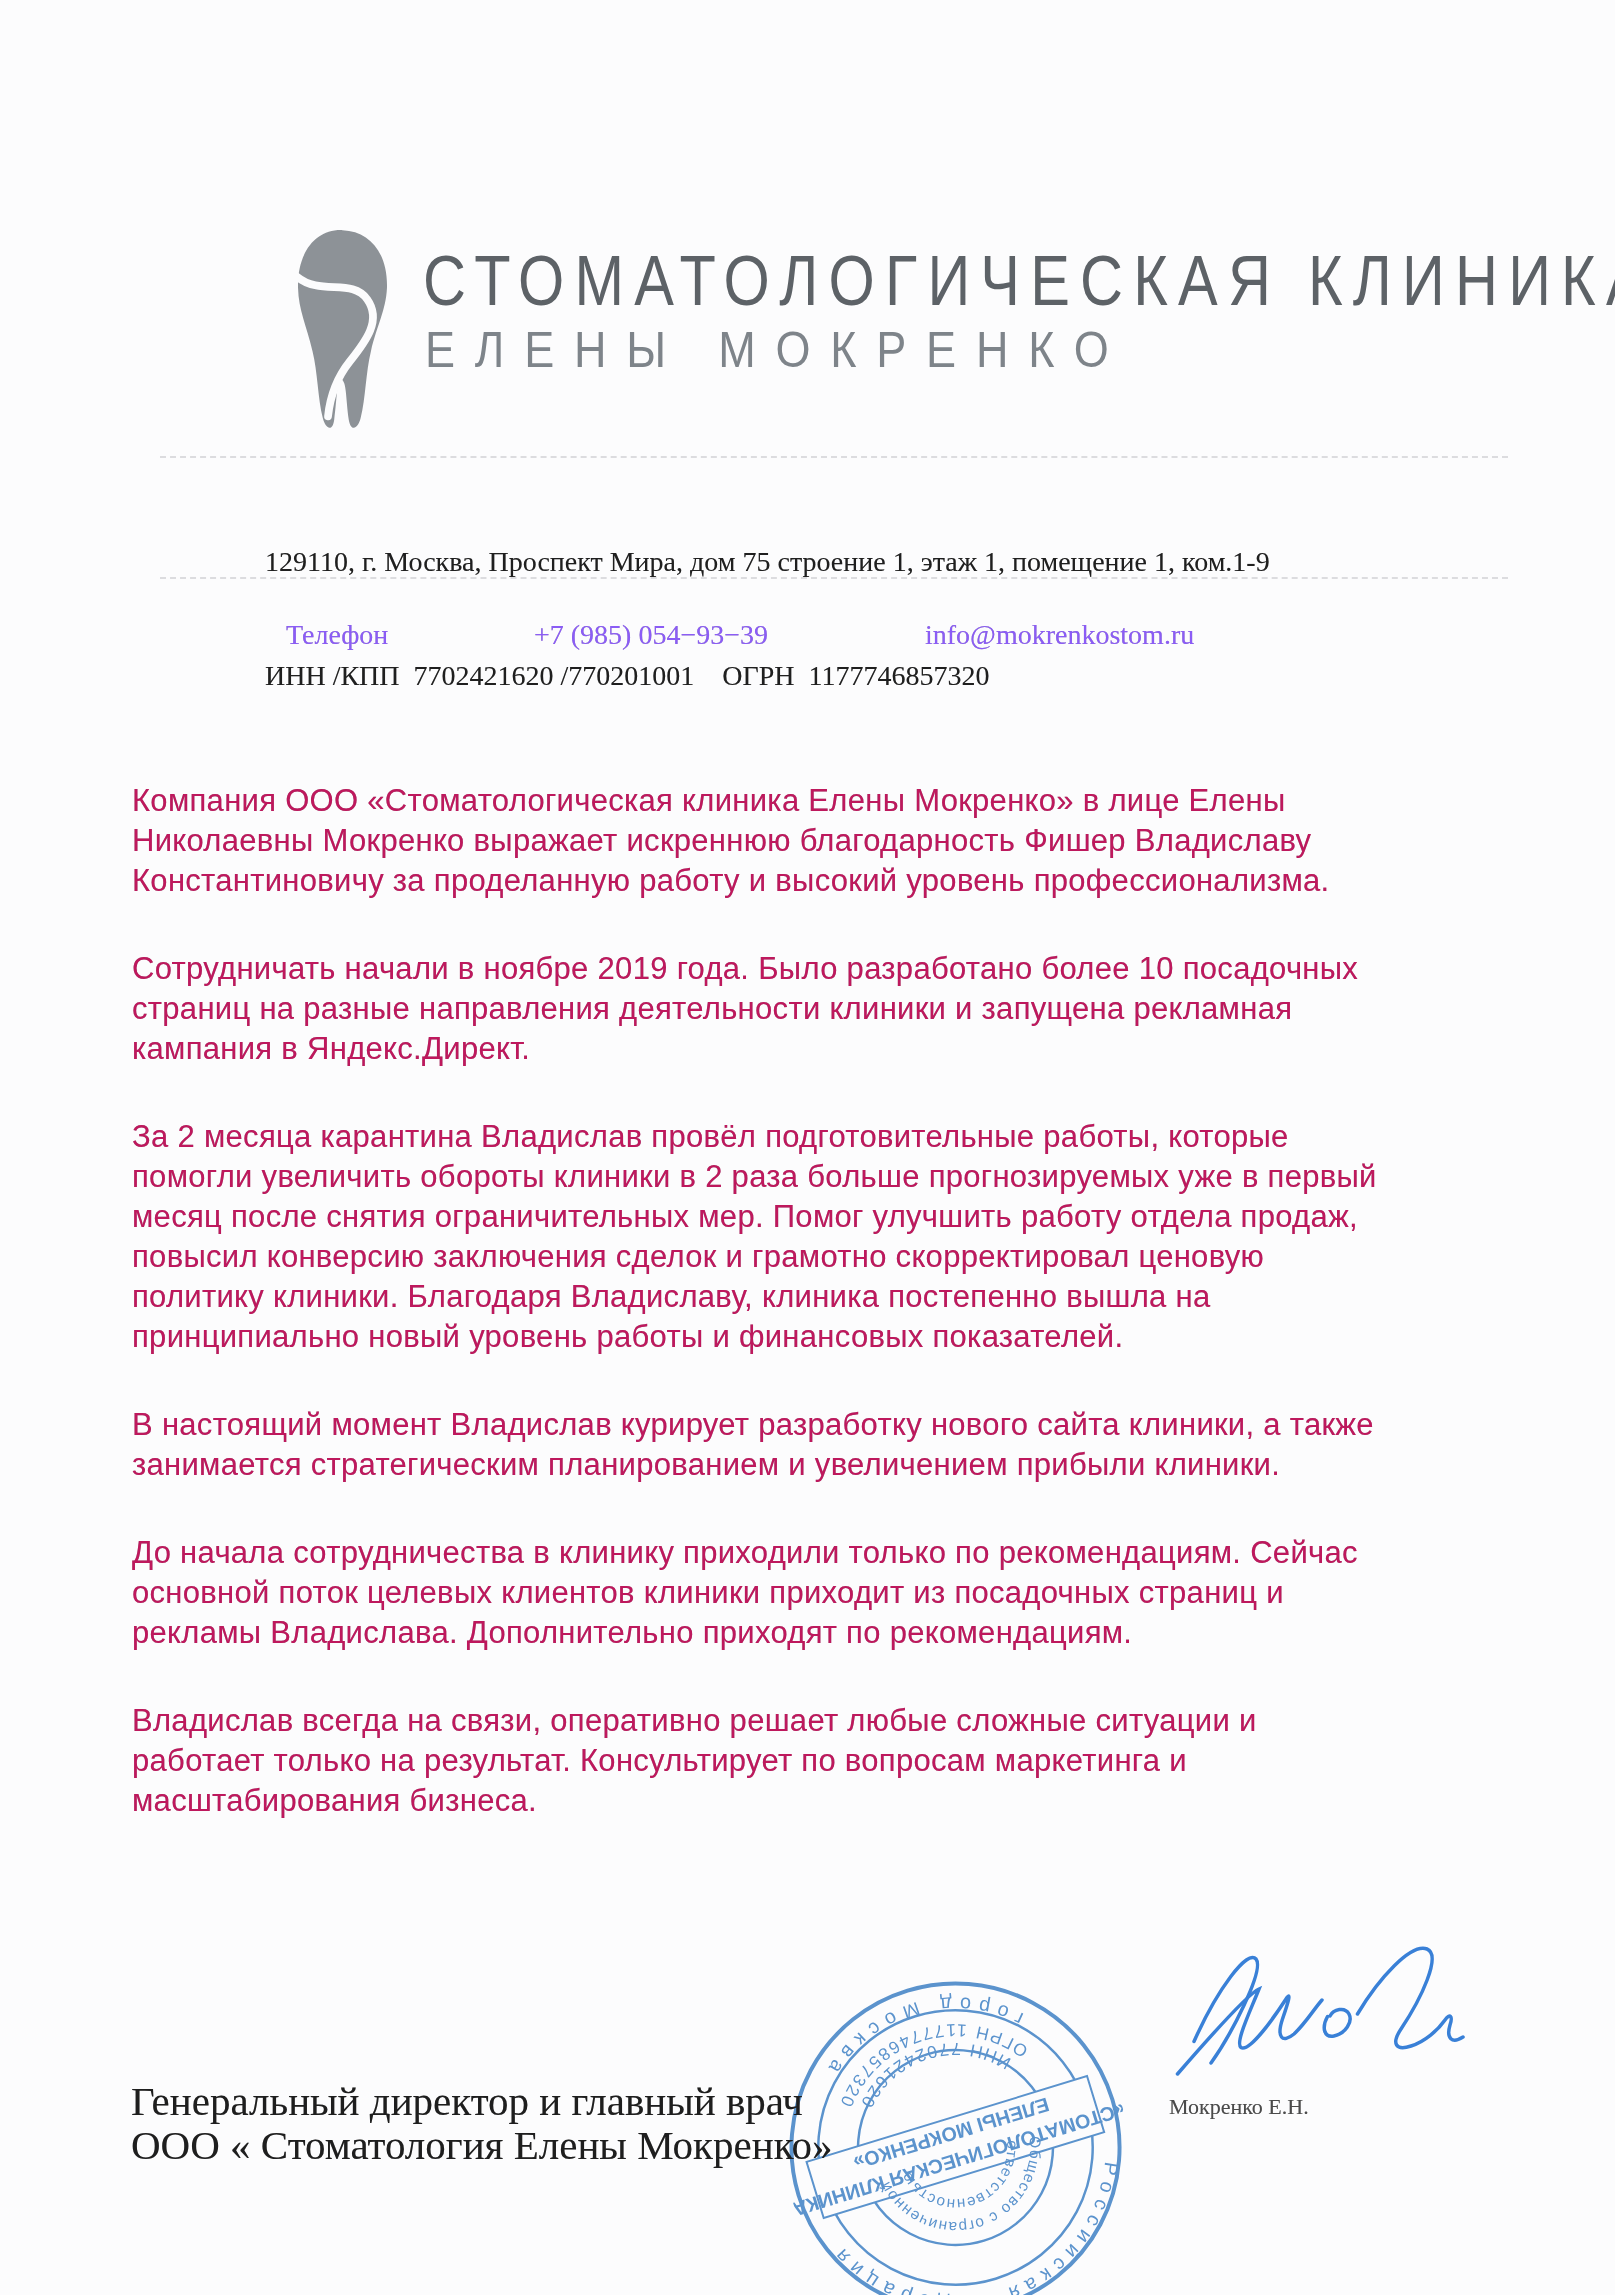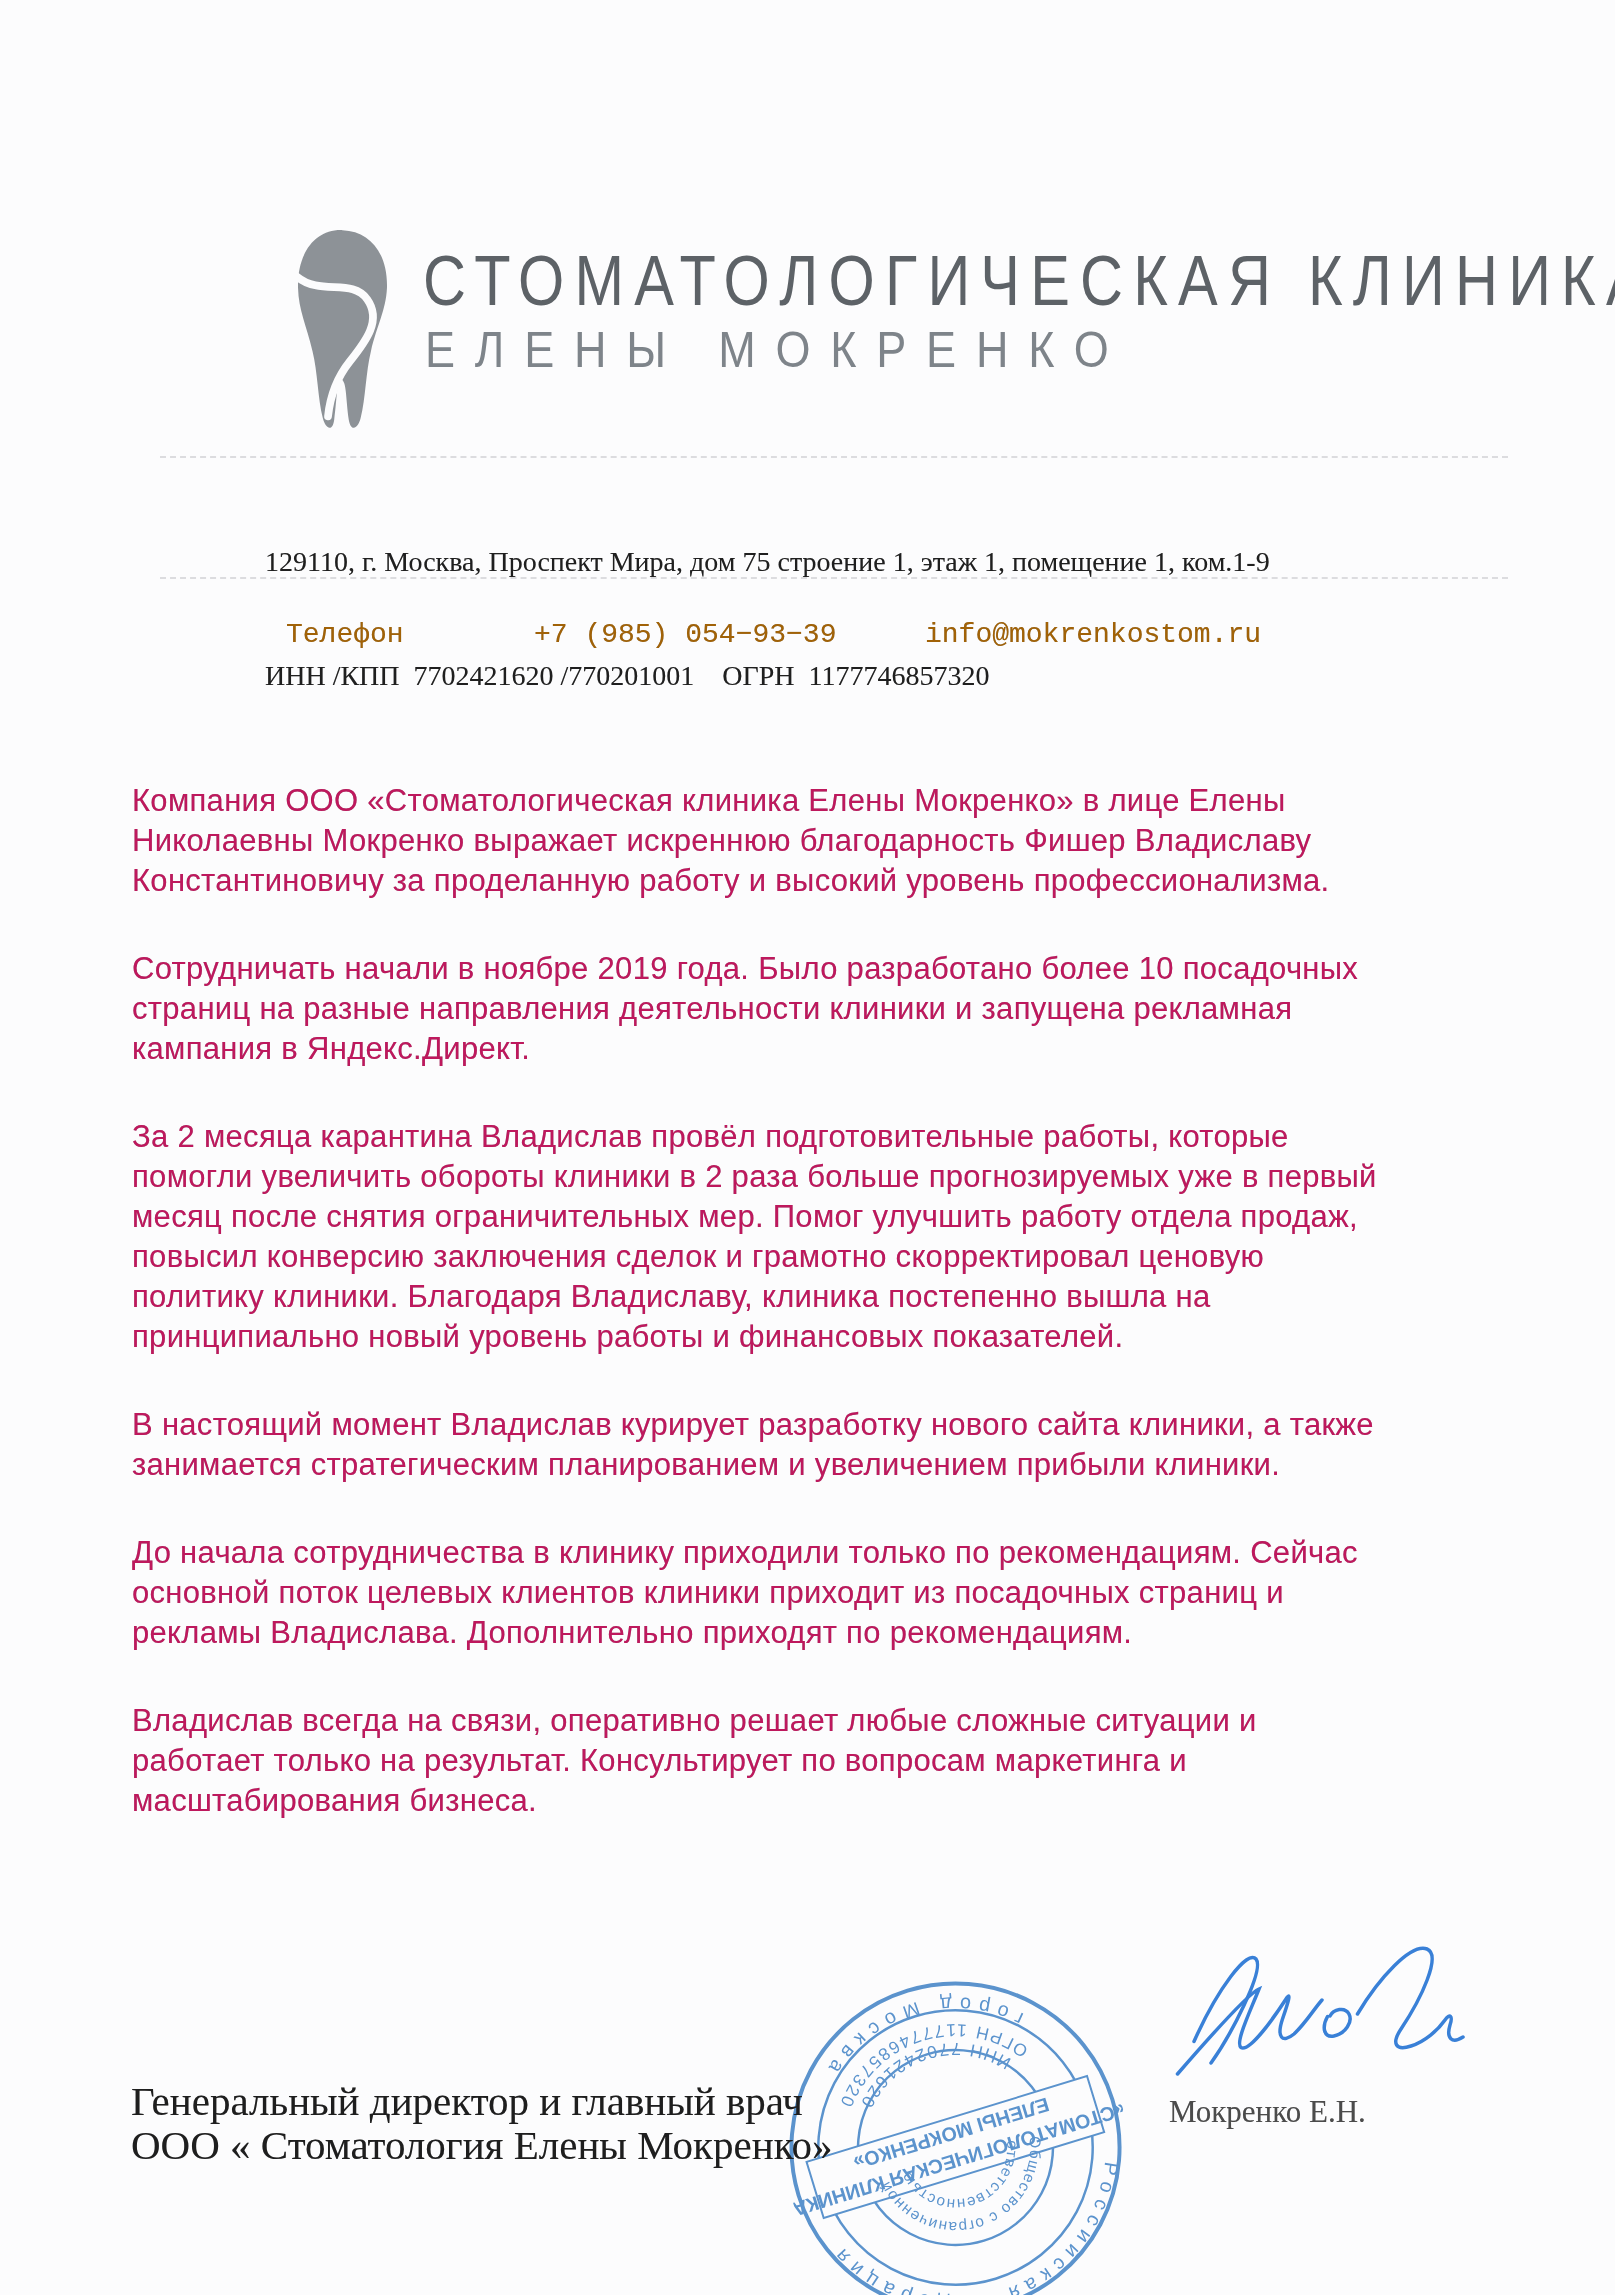--- a/index.html
+++ b/index.html
@@ -33,22 +33,22 @@
   .rule.r1{top:456px;}
   .rule.r2{top:577px;}
   
   .hdr{
     position:absolute;left:265px;top:467px;
     font-family:"Liberation Serif","DejaVu Serif",serif;
     font-size:28px;line-height:38px;color:#1f1f1f;white-space:pre;
     text-shadow:0 0 0.5px rgba(40,40,40,.35);
   }
   .phone-row{position:absolute;top:619px;left:0;width:100%;
-    font-family:Liberation Mono, monospace;
-    font-size:28px;color:#a16207;white-space:pre;
+    font-family:Liberation Serif, serif;
+    font-size:28px;color:#8b5cf6;white-space:pre;
     text-shadow:0 0 0.5px rgba(40,40,40,.35);}
   .phone-row .lbl{position:absolute;left:286px;top:0;}
   .phone-row .num{position:absolute;left:488px;top:0;margin-left:46px;}
   .phone-row .mail{position:absolute;left:925px;top:0;}
   
   .body-text{
     position:absolute;left:132px;top:781px;width:1395px;
     font-size:31px;line-height:40px;letter-spacing:0.3px;
     color:#be185d;
     text-shadow:0 0 0.5px rgba(60,60,60,.4);
@@ -57,21 +57,21 @@
   
   .signer-title{
     position:absolute;left:131px;top:2079px;
     font-family:"Liberation Serif","DejaVu Serif",serif;
     font-size:41px;line-height:44px;color:#1e1e1e;white-space:pre;
     text-shadow:0 0 0.5px rgba(40,40,40,.35);
   }
   .signer-name{
     position:absolute;left:1169px;top:2094px;
     font-family:"Liberation Serif","DejaVu Serif",serif;
-    font-size:31px;color:#4b4b4b;white-space:pre;
+    font-size:22px;color:#4b4b4b;white-space:pre;
     text-shadow:0 0 0.5px rgba(70,70,70,.35);
   }
   .stamp{
     position:absolute;left:784px;top:1976px;width:343px;height:343px;
     transform:rotate(163deg);opacity:.87;
   }
   .stamp text{font-family:"Liberation Sans",sans-serif;}
   .signature{position:absolute;left:1155px;top:1929px;width:320px;height:150px;opacity:.95;}
 </style>
 </head>

